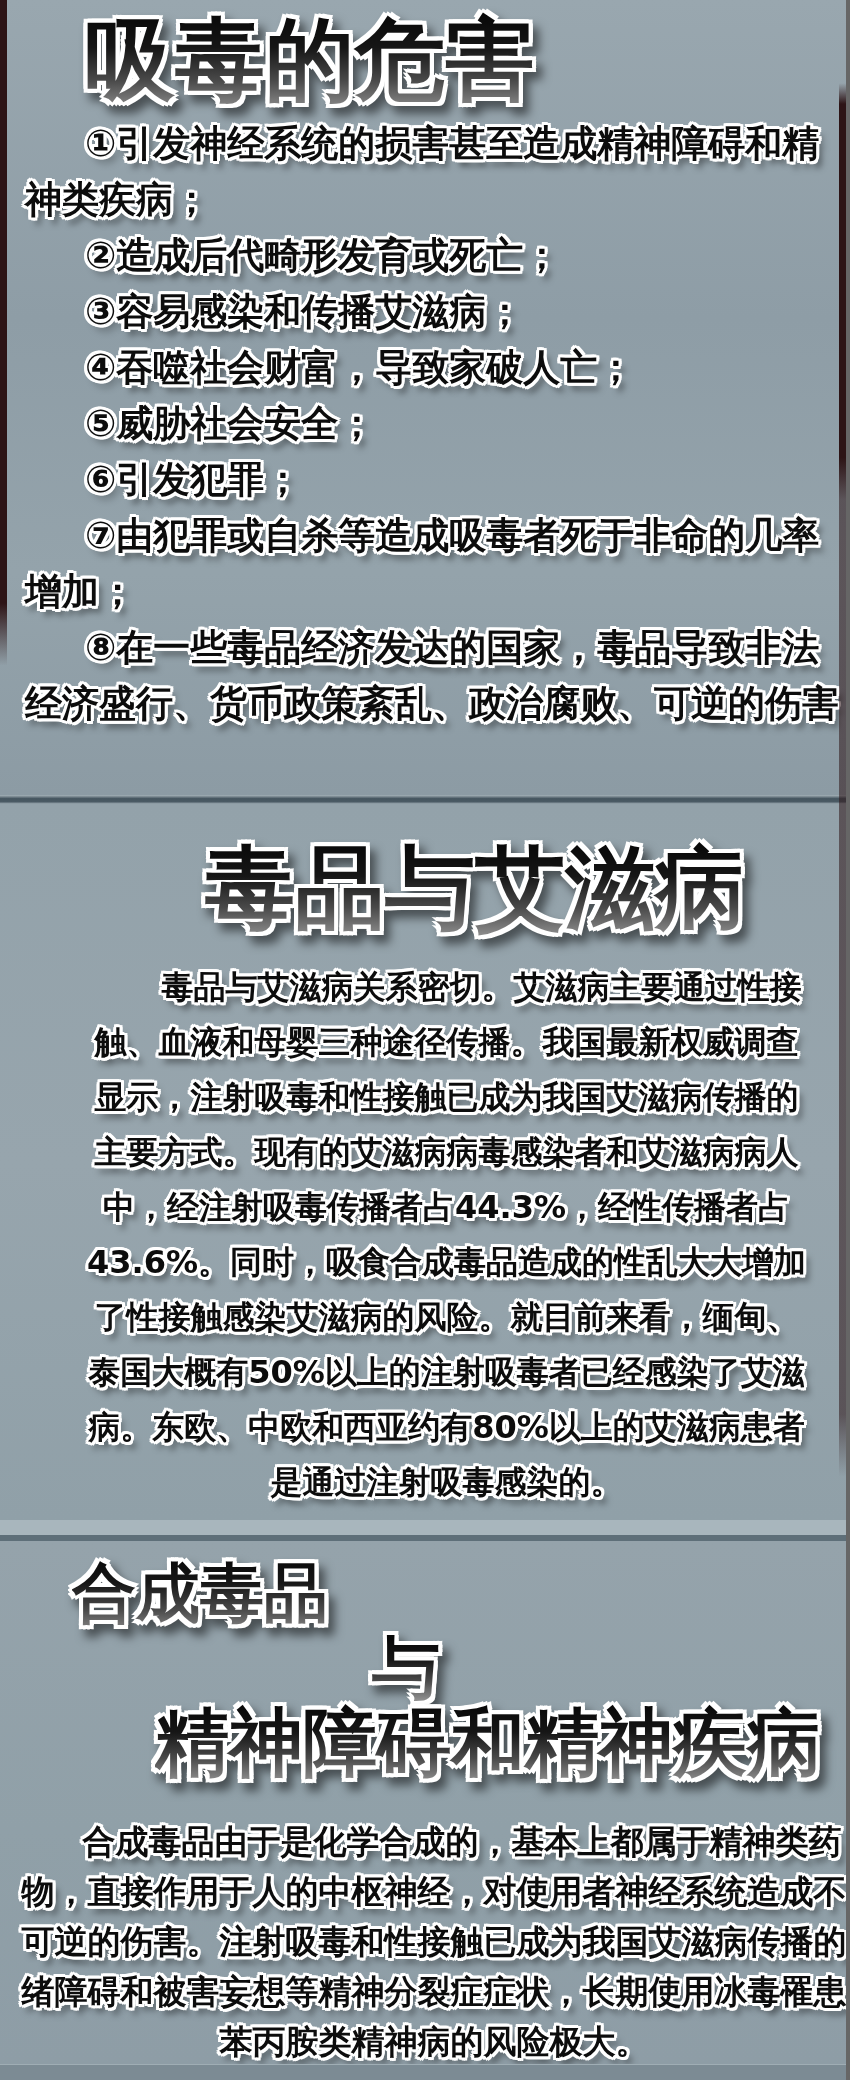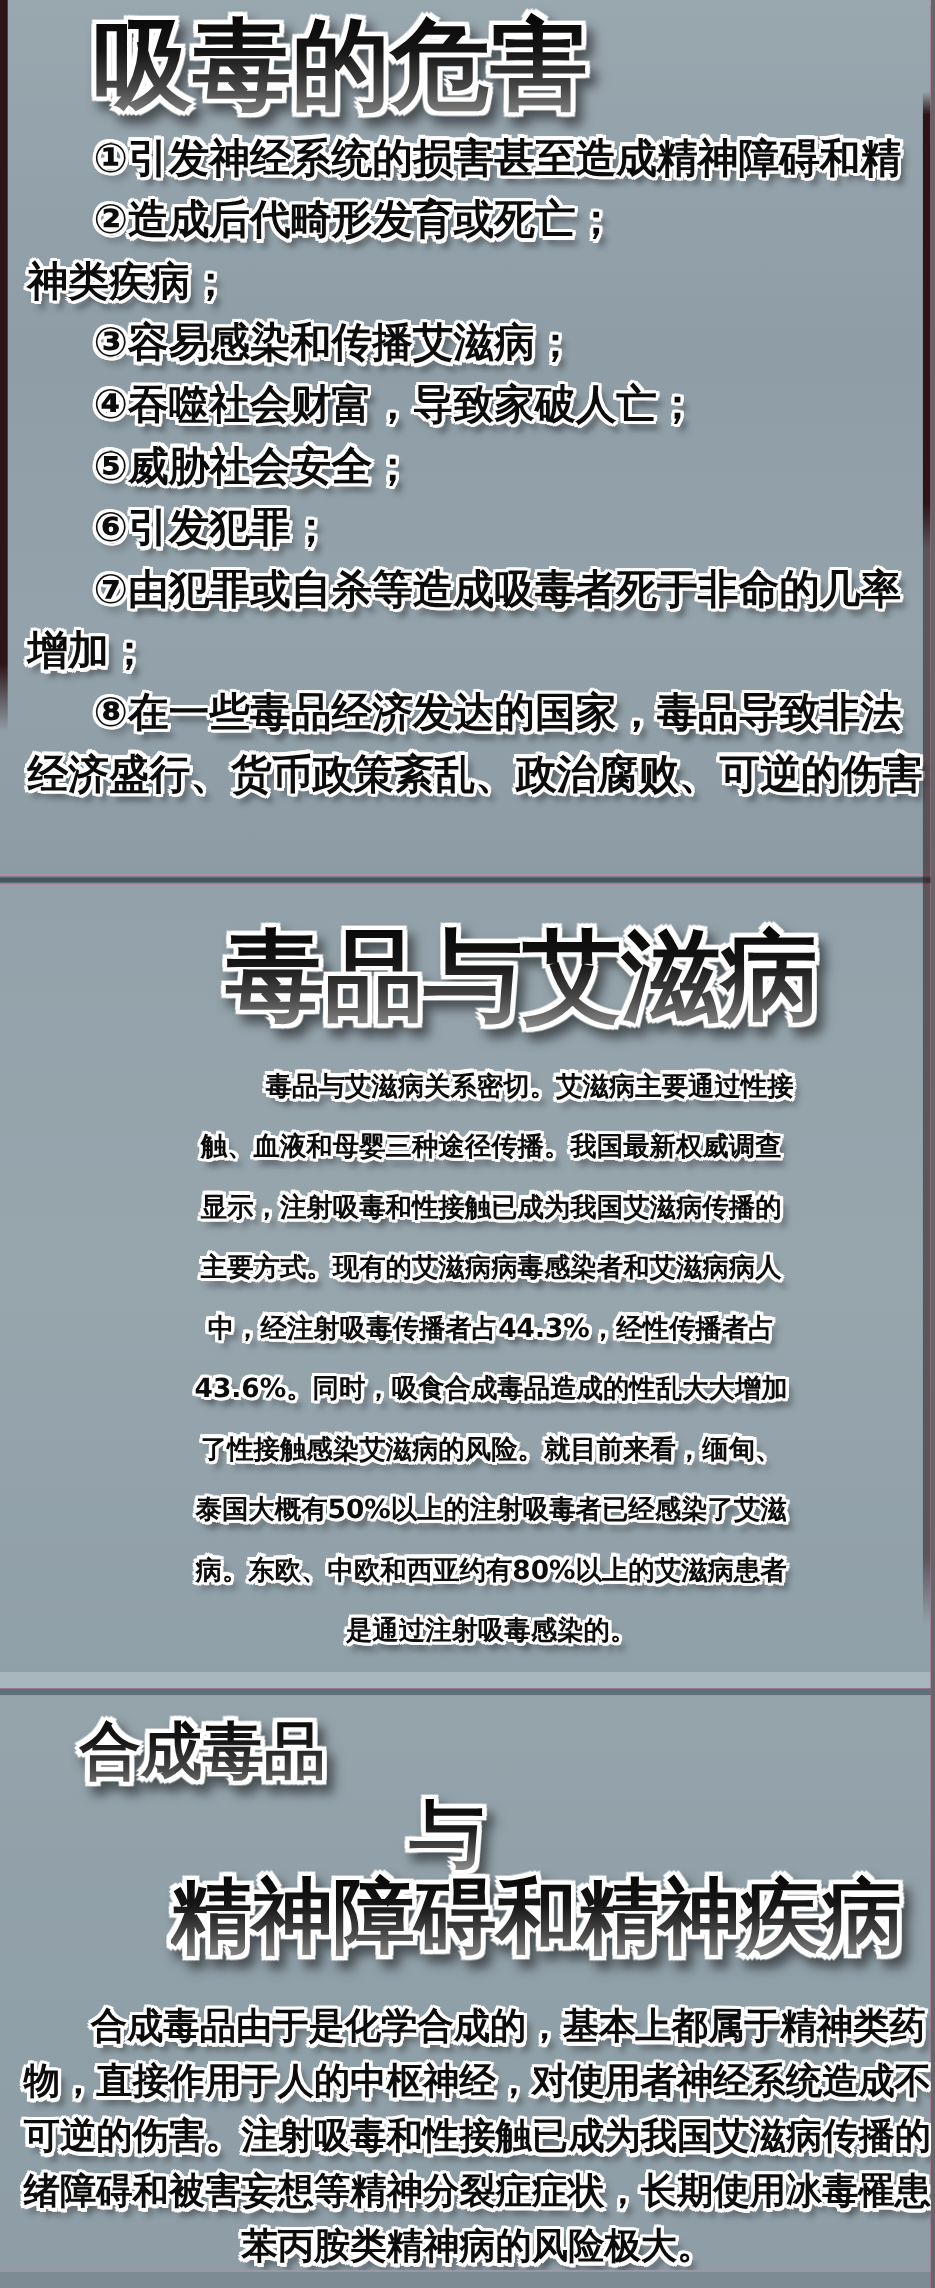--- a/index.html
+++ b/index.html
@@ -45,56 +45,56 @@
       background:linear-gradient(180deg,#060606 0%,#161616 38%,#4a4a4a 70%,#939393 100%);
       -webkit-background-clip:text;background-clip:text;
       color:transparent;
       filter:drop-shadow(4px 0 0 #fff) drop-shadow(-4px 0 0 #fff)
              drop-shadow(0 4px 0 #fff) drop-shadow(0 -4px 0 #fff)
              drop-shadow(6px 8px 5px rgba(0,0,0,0.5));
     }
   }
   .t1{margin:8px 0 0 85px;font-size:90px;line-height:104px;}
   .t2{margin:34px 0 0 100px;font-size:90px;line-height:100px;}
-  .t3a{margin:10px 17px 0 72px;font-size:56px;line-height:84px;}
+  .t3a{margin:10px 17px 0 72px;font-size:64px;line-height:84px;}
   .t3b{margin:0 0 0 372px;font-size:68px;line-height:66px;}
   .t3c{margin:0 0 0 155px;font-size:74px;line-height:82px;}
 
   
   .body-lines{position:relative;}
   .bline{
     white-space:nowrap;
     font-weight:bold;
     color:#0c0c0c;
     text-shadow:
       -3px 0 0 #fff,3px 0 0 #fff,0 -3px 0 #fff,0 3px 0 #fff,
       -2px -2px 0 #fff,2px -2px 0 #fff,-2px 2px 0 #fff,2px 2px 0 #fff,
       -3px 2px 0 #fff,3px -2px 0 #fff,2px 3px 0 #fff,-2px -3px 0 #fff,
       5px 7px 6px rgba(0,0,0,0.5);
   }
   .s1{margin:4px 0 0 25px;font-size:37px;line-height:56px;}
   .s1 .indent{text-indent:60px;}
-  .s2{margin:22px 0 0 43px;font-size:24px;line-height:55px;}
+  .s2{margin:22px 0 0 43px;font-size:32px;line-height:55px;}
   .s2 .indent{text-indent:70px;}
   .s3{margin:34px 0 0 18px;font-size:33px;line-height:50px;text-align:center;}
   .s3 .indent{text-indent:56px;}
 </style>
 </head>
 <body>
 
 <div class="poster">
 
   <div class="top-strip"></div>
 
   <section class="sec sec1">
     <h1 class="big-title t1">吸毒的危害</h1>
     <div class="body-lines s1">
       <div class="bline indent">①引发神经系统的损害甚至造成精神障碍和精</div>
+      <div class="bline">神类疾病；</div>
       <div class="bline indent">②造成后代畸形发育或死亡；</div>
-      <div class="bline">神类疾病；</div>
       <div class="bline indent">③容易感染和传播艾滋病；</div>
       <div class="bline indent">④吞噬社会财富，导致家破人亡；</div>
       <div class="bline indent">⑤威胁社会安全；</div>
       <div class="bline indent">⑥引发犯罪；</div>
       <div class="bline indent">⑦由犯罪或自杀等造成吸毒者死于非命的几率</div>
       <div class="bline">增加；</div>
       <div class="bline indent">⑧在一些毒品经济发达的国家，毒品导致非法</div>
       <div class="bline">经济盛行、货币政策紊乱、政治腐败、可逆的伤害</div>
     </div>
   </section>

